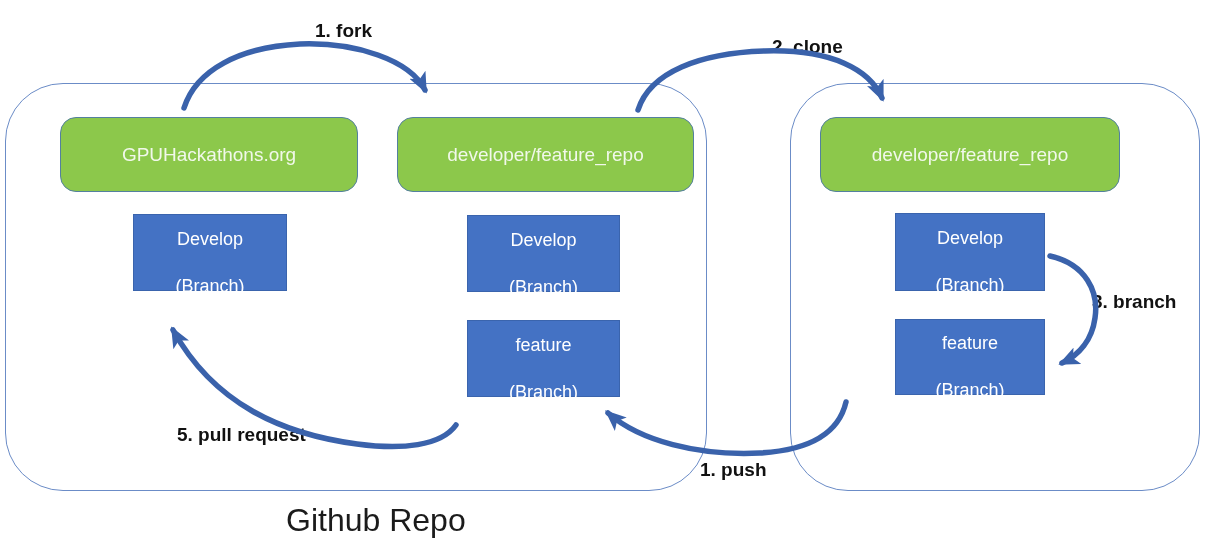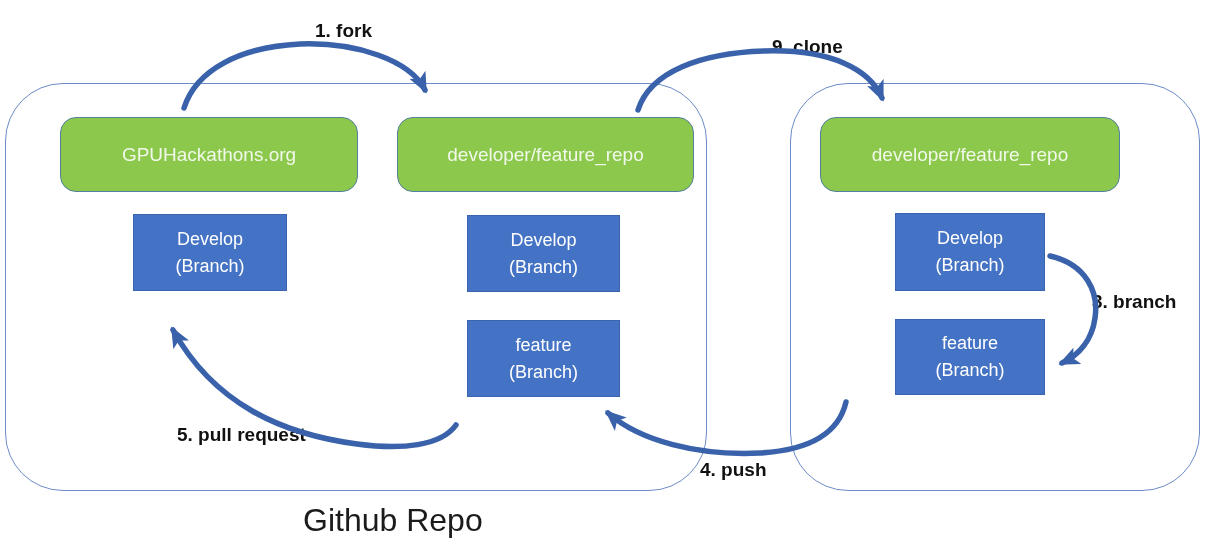--- a/index.html
+++ b/index.html
@@ -29,21 +29,21 @@
   .branch-box{
     position:absolute;
     background:var(--branch-fill,#4472c4);
     border:1.5px solid var(--branch-border,#3a64ad);
     color:var(--branch-text,#ffffff);
     font-size:18px;
     line-height:27px;
     display:flex;flex-direction:column;align-items:center;justify-content:center;
     text-align:center;
   }
-  .branch-box span{display:block;}
+  .branch-box span{display:block;margin-top:20px;}
   .step-label{
     position:absolute;
     font-size:19px;
     font-weight:bold;
     color:var(--step-label,#111111);
     white-space:nowrap;
   }
   .repo-caption{
     position:absolute;
     font-size:32px;
@@ -89,26 +89,26 @@
   <div class="branch-box" style="left:895px;top:213px;width:148px;height:76px;">
     <span>Develop</span>
     <span>(Branch)</span>
   </div>
   <div class="branch-box" style="left:895px;top:319px;width:148px;height:74px;">
     <span>feature</span>
     <span>(Branch)</span>
   </div>
 
   <div class="step-label" style="left:315px;top:20px;">1. fork</div>
-  <div class="step-label" style="left:772px;top:36px;">9. clone</div>
+  <div class="step-label" style="left:772px;top:36px;">2. clone</div>
   <div class="step-label" style="left:1092px;top:291px;">3. branch</div>
-  <div class="step-label" style="left:700px;top:459px;">4. push</div>
+  <div class="step-label" style="left:700px;top:459px;">1. push</div>
   <div class="step-label" style="left:177px;top:424px;">5. pull request</div>
 
-  <div class="repo-caption" style="left:303px;top:502px;">Github Repo</div>
+  <div class="repo-caption" style="left:286px;top:502px;">Github Repo</div>
 
   <svg class="arrow-layer" viewBox="0 0 1215 547" xmlns="http://www.w3.org/2000/svg">
     <defs>
       <marker id="ah" markerUnits="userSpaceOnUse" markerWidth="22" markerHeight="18" refX="17" refY="9" orient="auto">
         <path class="arrow-head" d="M0,0 L21,9 L0,18 L5,9 Z"></path>
       </marker>
     </defs>
     <path class="arrow" d="M 184,108 C 196,70 240,47 300,44 C 356,42 410,60 425,90" marker-end="url(#ah)"></path>
     <path class="arrow" d="M 638,110 C 650,72 700,53 765,51 C 832,49 870,70 882,98" marker-end="url(#ah)"></path>
     <path class="arrow" d="M 1050,256 C 1086,264 1099,292 1095,318 C 1092,340 1079,355 1062,363" marker-end="url(#ah)"></path>

